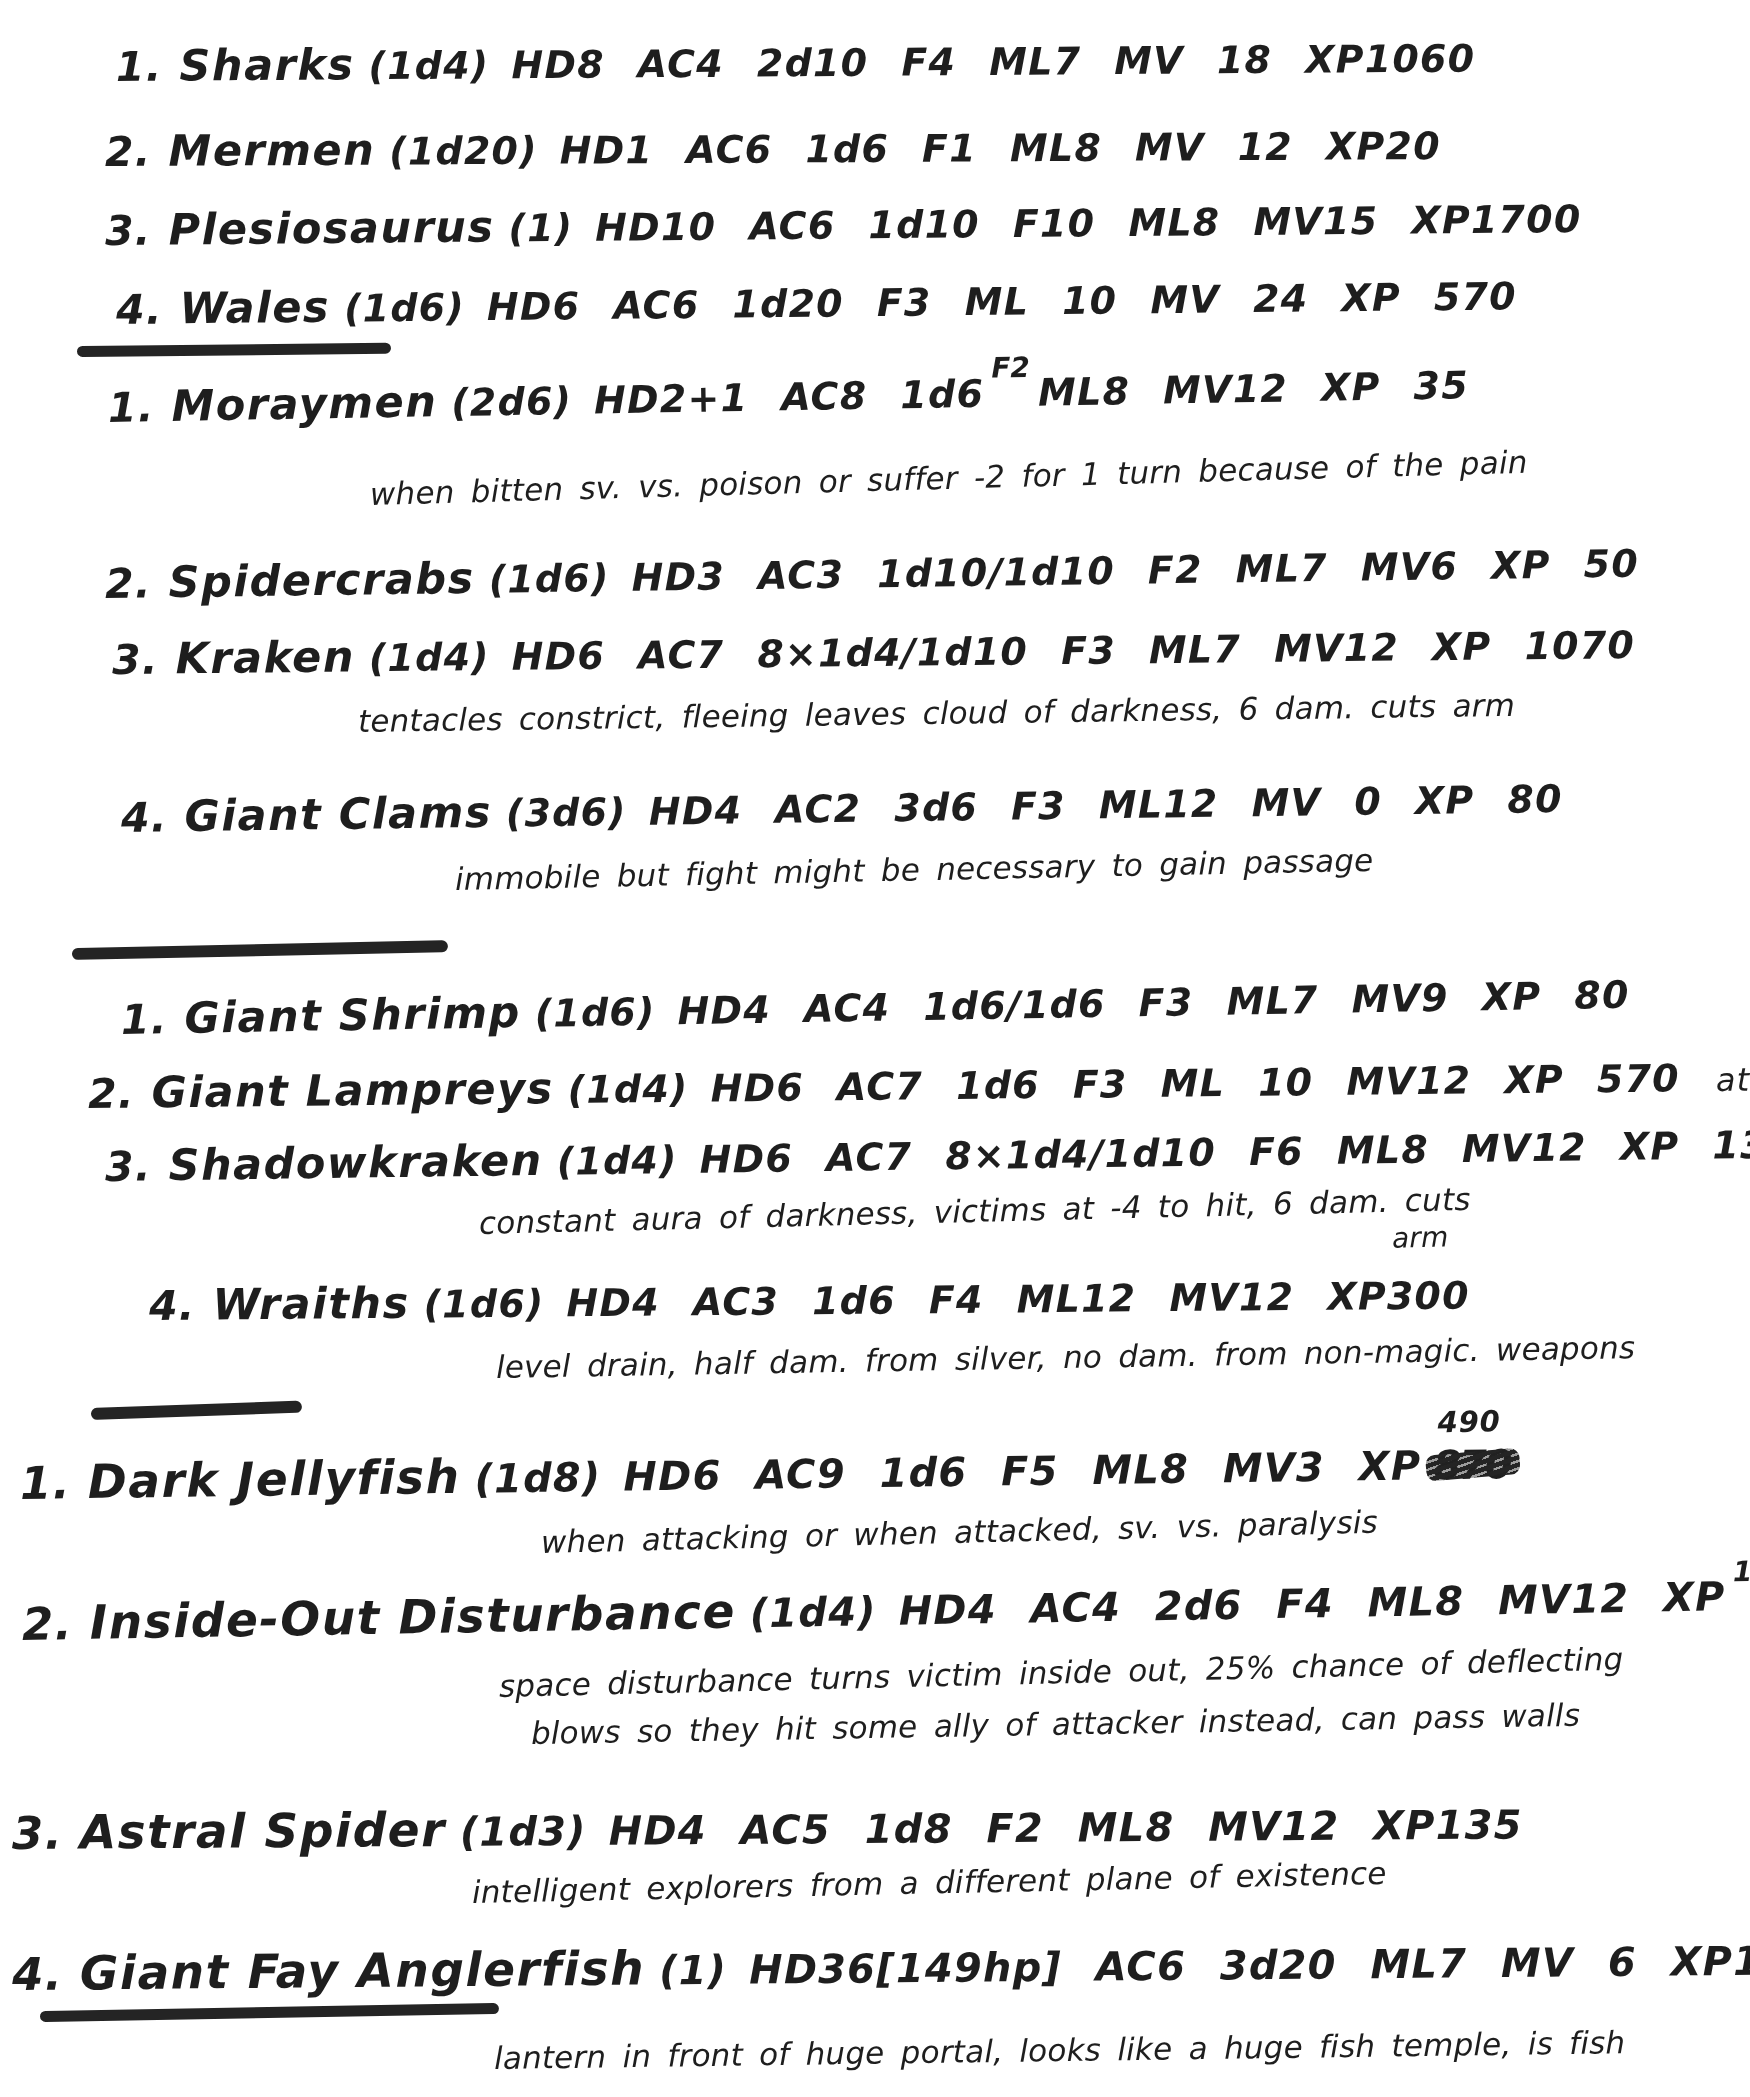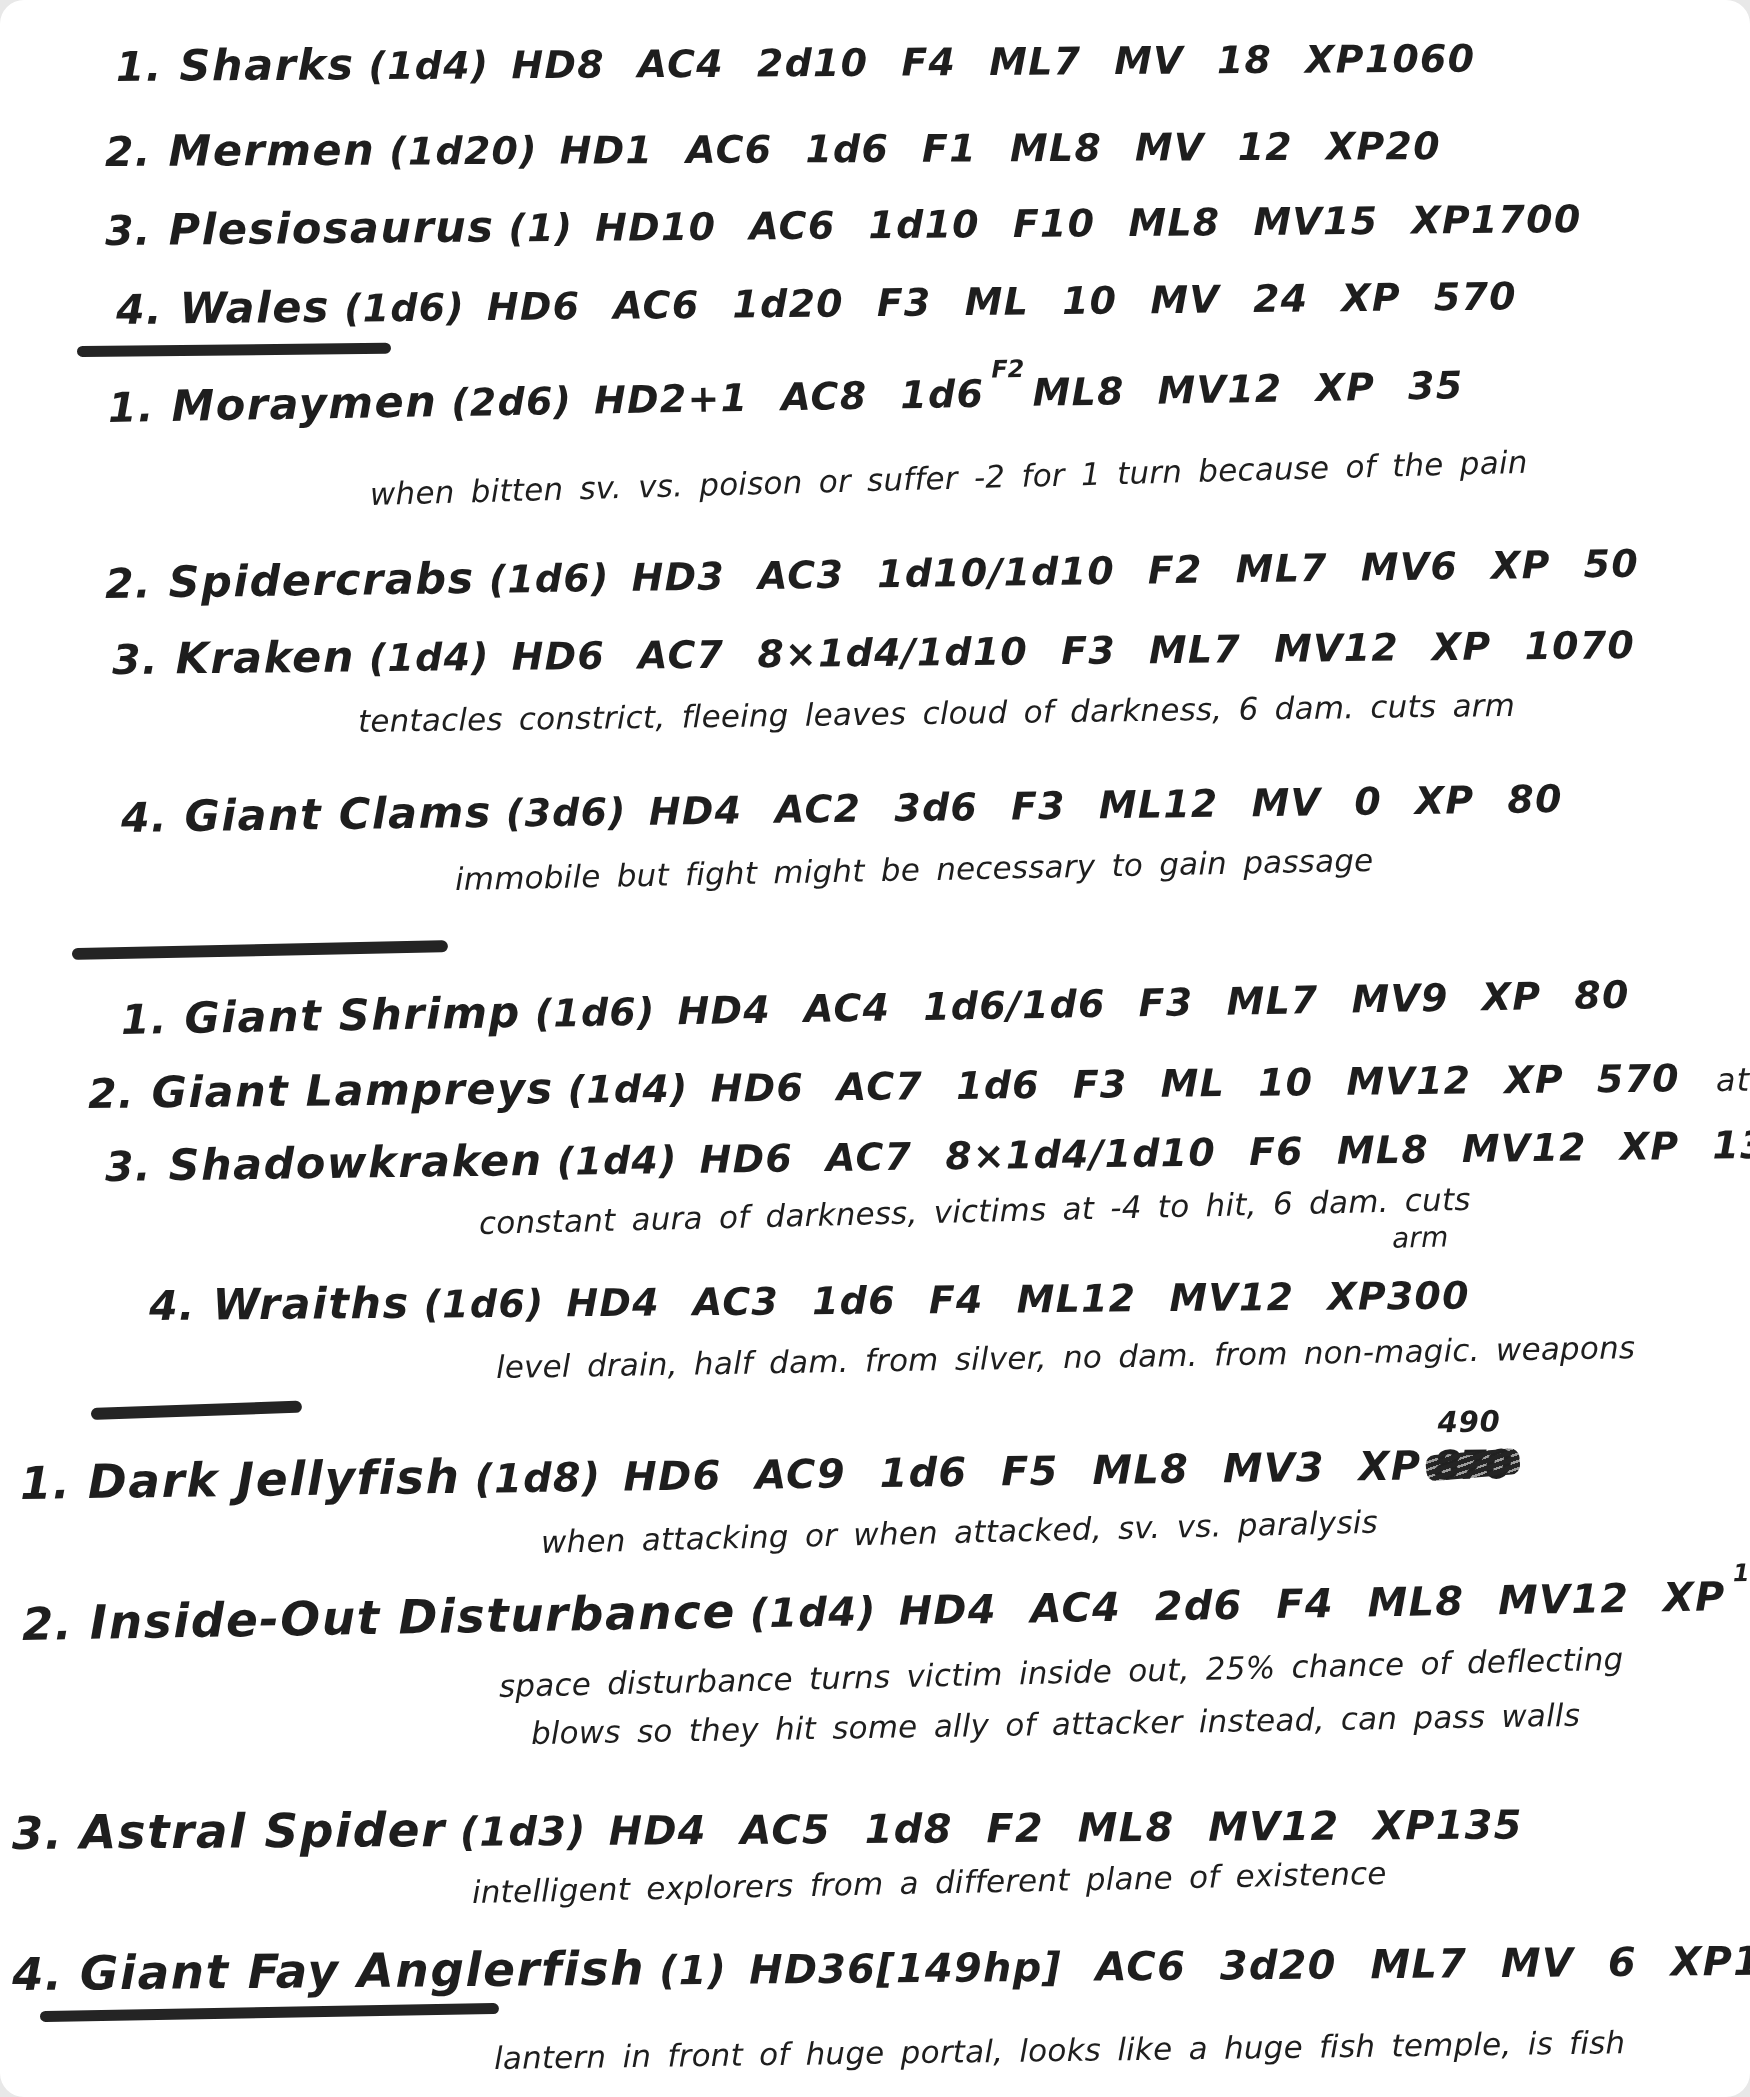--- a/index.html
+++ b/index.html
@@ -4,34 +4,33 @@
 <style>
   html,body { margin:0; padding:0; background:#e8e8e8; }
   .sheet {
     position:relative;
     width:1750px; height:2097px;
     background:#ffffff;
     overflow:hidden;
     font-family:"DejaVu Sans", sans-serif;
     font-style:italic;
     color:#1e1e1e;
-    border-radius:24px;
   }
   .row { position:absolute; white-space:nowrap; line-height:1; transform-origin:left center; }
   .entry { font-size:38px; font-weight:600; letter-spacing:1.2px; }
   .entry .num  { display:inline-block; margin-right:17px; font-size:41px; }
   .entry .name { font-size:43px; margin-right:14px; letter-spacing:1.5px; }
   .entry .dice { margin-right:22px; }
   .entry .stats{ word-spacing:18.6px; }
   .entry .tail { margin-left:36px; font-size:32px; font-weight:500; }
   .entry.big { font-size:40px; }
   .entry.big .num  { font-size:45px; }
   .entry.big .name { font-size:47px; }
   .note { font-size:31px; font-weight:500; letter-spacing:0.2px; word-spacing:6.2px; }
-  .supin { font-size:24px; position:relative; top:-29px; margin:0 7.7px; letter-spacing:0; }
+  .supin { font-size:28px; position:relative; top:-29px; margin:0 7.7px; letter-spacing:0; }
   .hang  { position:absolute; right:23px; top:39px; font-size:28px; }
   .divider { position:absolute; background:#242424; border-radius:6.2px; transform-origin:left center; }
   .scrib { position:relative; display:inline-block; margin-left:12.4px; }
   .scrib .old { position:relative; letter-spacing:-2.3px; }
   .scrib::before {
     content:""; position:absolute; left:-7.7px; right:-9.3px; top:18%; height:64%;
     background:repeating-linear-gradient(-14deg, #242424 0 4.6px, rgba(36,36,36,0.45) 4.6px 7px);
     border-radius:9.3px; transform:rotate(-4deg); z-index:2;
   }
   .scrib .corr { position:absolute; left:4.6px; top:-37px; font-size:29px; font-weight:600; letter-spacing:0.8px; }

